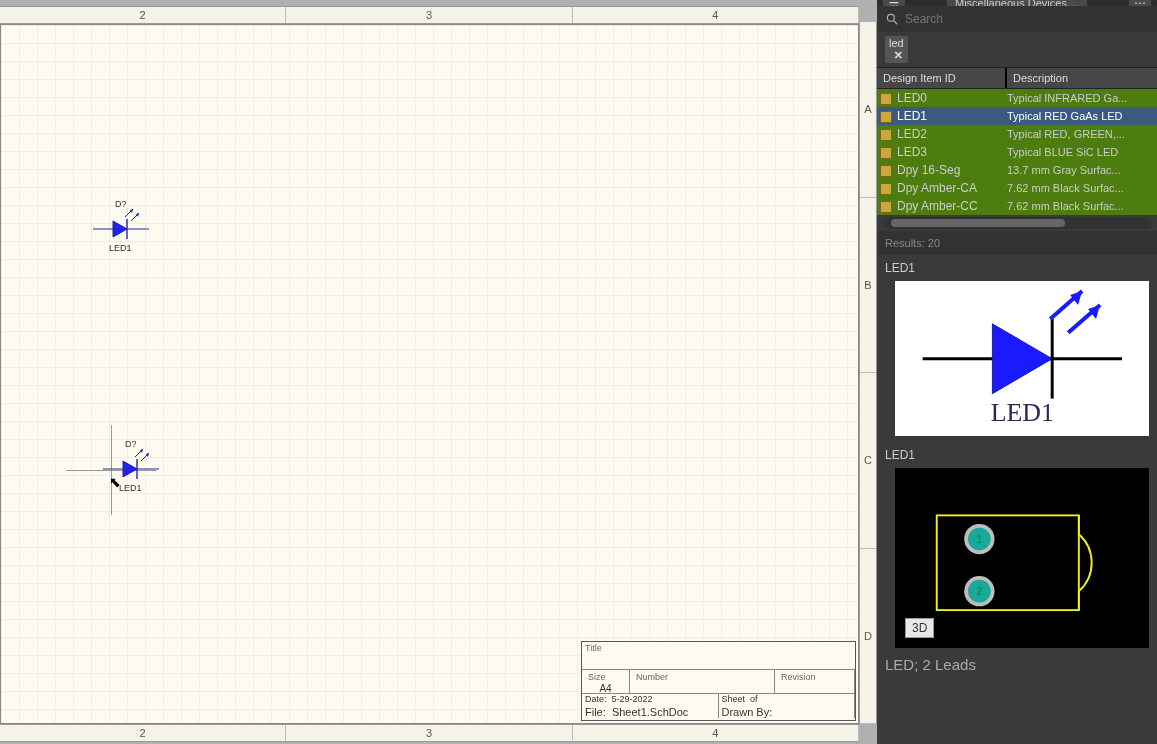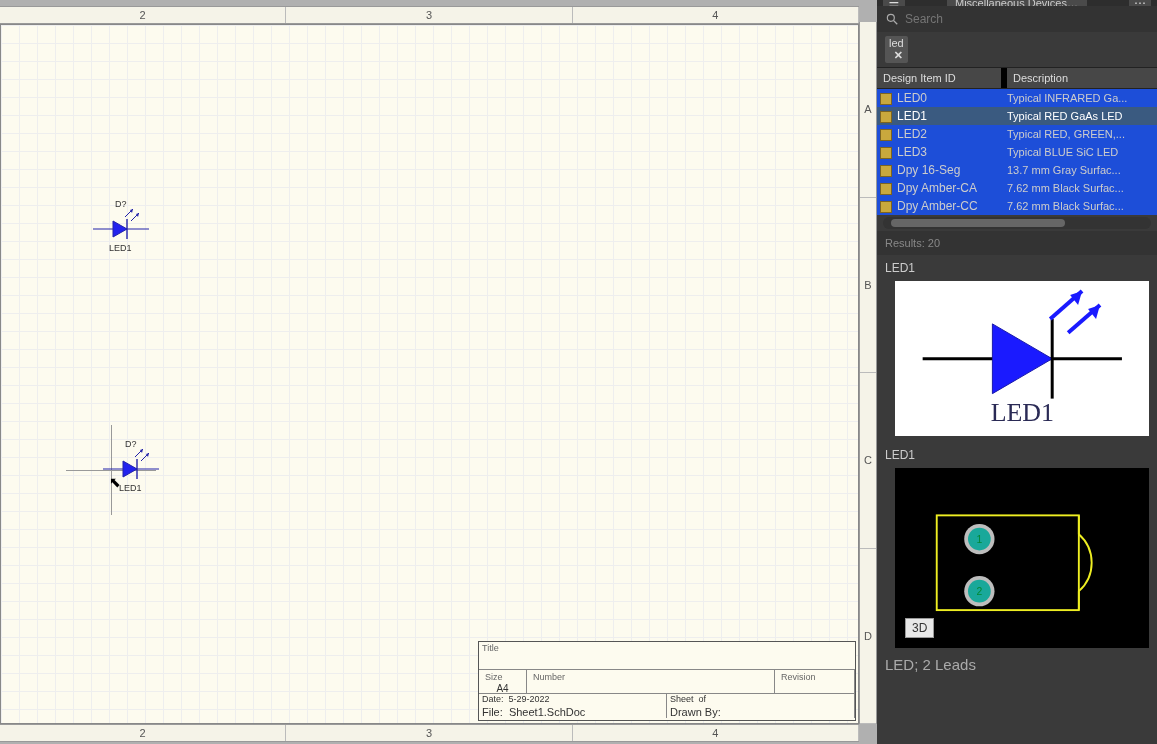--- a/index.html
+++ b/index.html
@@ -47,21 +47,21 @@
     background:#fdfbef;
     border:1px solid #888;
     background-image:
       linear-gradient(#eee 1px, transparent 1px),
       linear-gradient(90deg, #eee 1px, transparent 1px);
     background-size: 18px 18px;
   }
   
   .titleblock {
     position:absolute; right:2px; bottom:2px;
-    width:378px; height:80px;
+    width:275px; height:80px;
     border:1px solid #555; font-size:10px; color:#333;
     background:#fdfbef;
   }
   .titleblock .row { border-bottom:1px solid #888; display:flex }
   .titleblock .label { color:#666; font-size:9px; padding:1px 3px }
   .tb-title { height:28px }
   .tb-mid { height:24px; display:flex }
   .tb-mid > div { border-right:1px solid #888; padding:1px 3px }
   .tb-bot { height:12px; display:flex }
   .tb-bot > div { border-right:1px solid #888; padding:0 3px; font-size:9px; flex:1 }
@@ -108,23 +108,23 @@
   }
   .chip-row { padding:4px 8px; background:#3a3a3a }
   .chip {
     display:inline-flex; align-items:center; background:#555; border-radius:2px;
     padding:1px 4px; font-size:11px; color:#ddd;flex-direction:column;
   }
   .chip .x { margin-left:4px; cursor:pointer; font-weight:bold }
   .grid-head { display:flex; background:#474747; border-top:1px solid #222;
     border-bottom:1px solid #222; font-size:11px; color:#ddd }
   .grid-head > div { padding:4px 6px }
-  .col-id { width:130px; border-right:6px solid #000000 }
+  .col-id { width:130px; border-right:2px solid #000000 }
   .col-desc { flex:1 }
-  .grid-body { background:#1d4ed8 }
+  .grid-body { background:#4d7c0f }
   .grid-row { display:flex; align-items:center; padding:2px 0; cursor:pointer }
   .grid-row.selected { background:#3a5a80; color:#fff }
   .grid-row .icon { width:18px; text-align:center; font-size:11px }
   .grid-row .id { width:112px; padding-left:2px; white-space:nowrap; overflow:hidden }
   .grid-row .desc { flex:1; white-space:nowrap; overflow:hidden; text-overflow:ellipsis; font-size:11px }
   .hscroll {
     height:12px; background:#333; position:relative; margin:2px 6px;
     border-radius:6px;
   }
   .hscroll .thumb { position:absolute; left:8px; width:65%; top:2px; bottom:2px;

